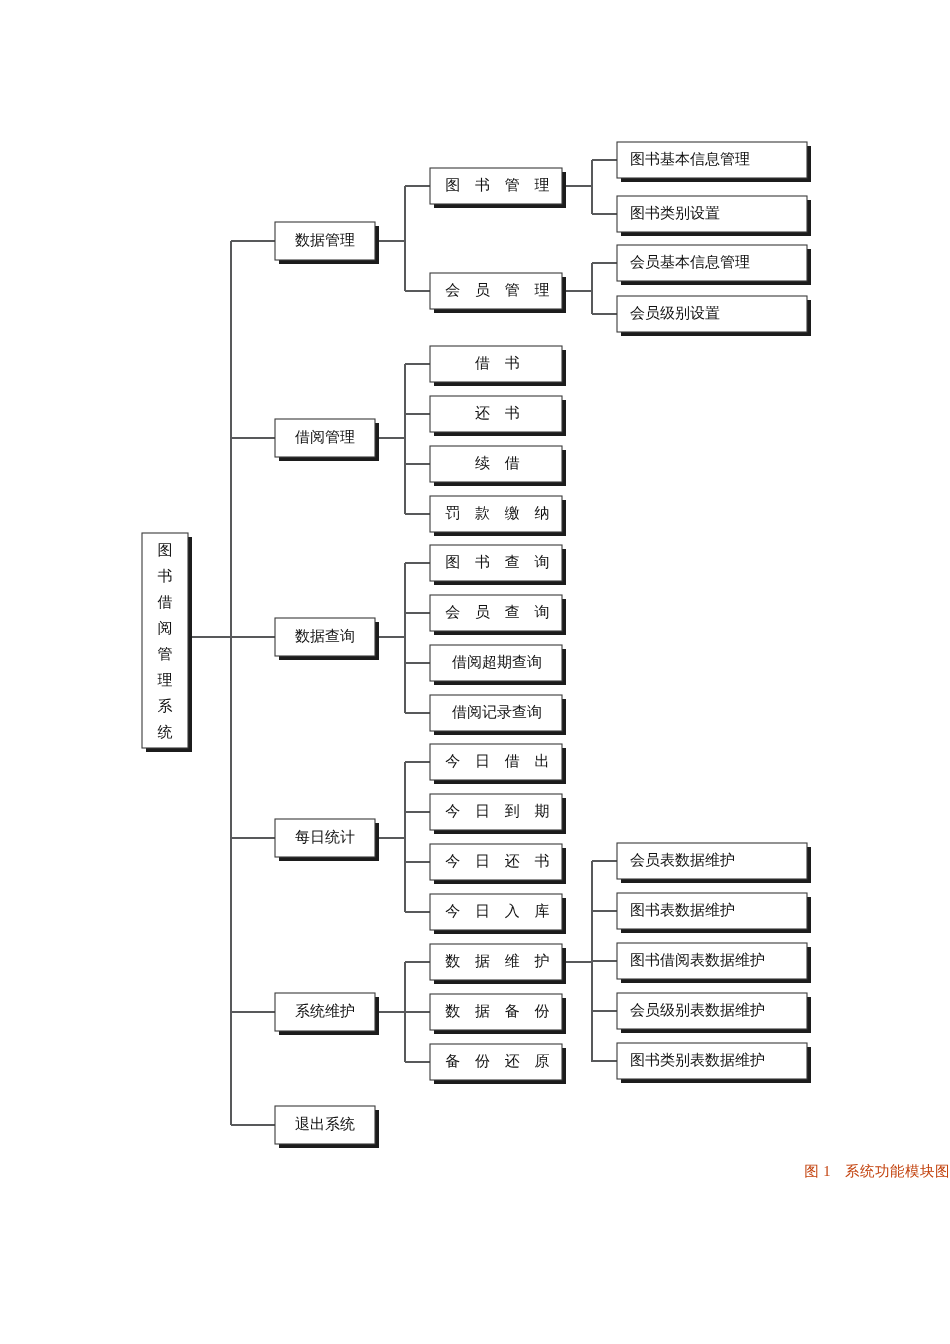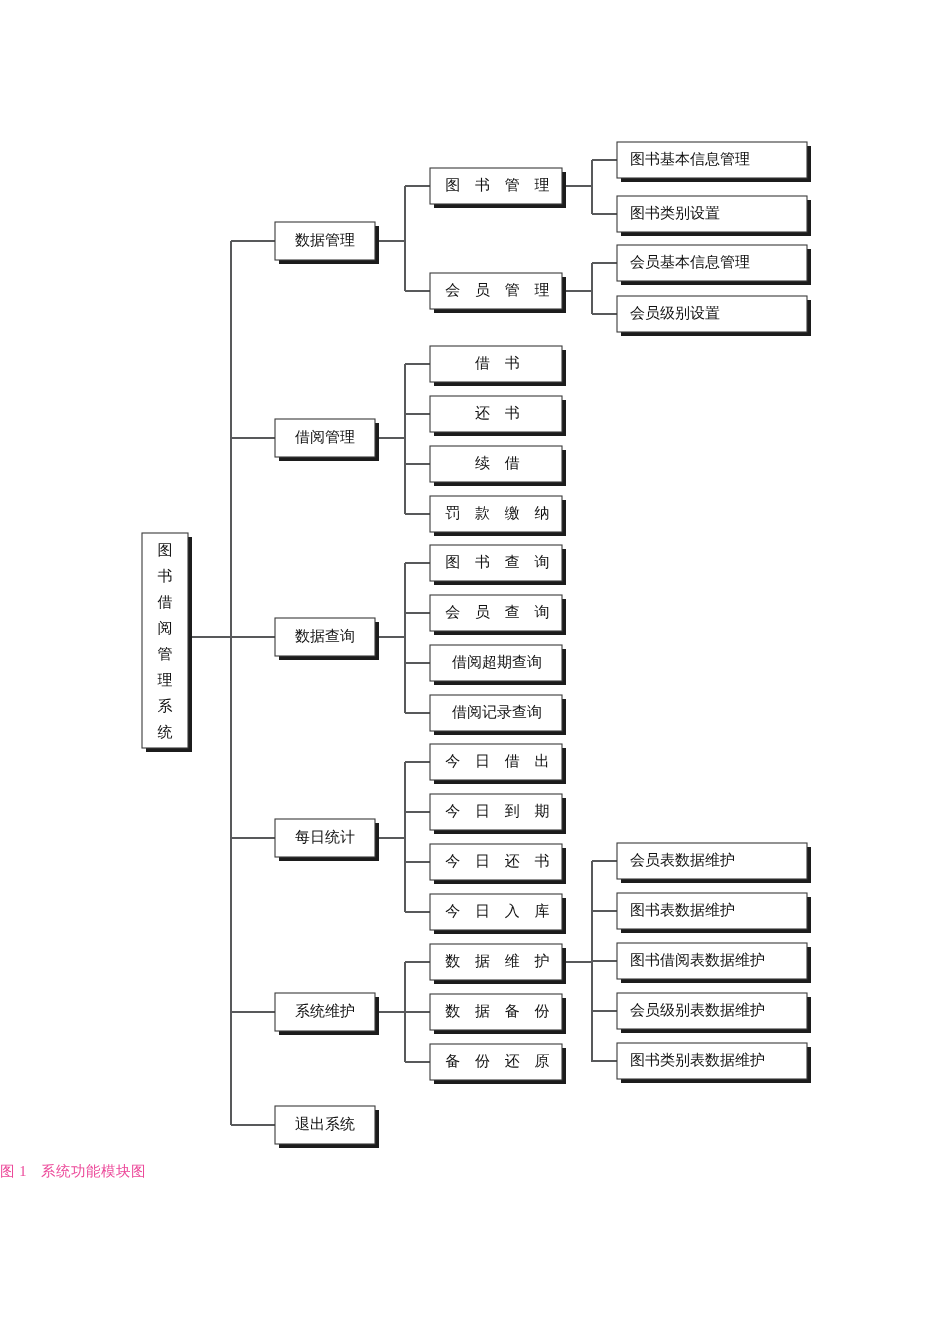--- a/index.html
+++ b/index.html
@@ -61,24 +61,24 @@
     font-size: 15px;
     fill: #111111;
     text-anchor: middle;
     dominant-baseline: middle;
   }
   .caption {
     position: absolute;
     left: 0;
     top: 1162px;
     width: 950px;
-    text-align: left;
+    text-align: right;
     font-family: "Liberation Serif", "DejaVu Serif", serif;
     font-size: 14.5px;
-    color: #ec4899;
+    color: #c2410c;
     letter-spacing: 0.5px;
   }
   .caption .cap-gap { display: inline-block; width: 14px; }
 </style>
 </head>
 <body>
 
 <div id="diagram-root">
 
   <svg id="tree-svg" viewBox="0 0 950 1344">

